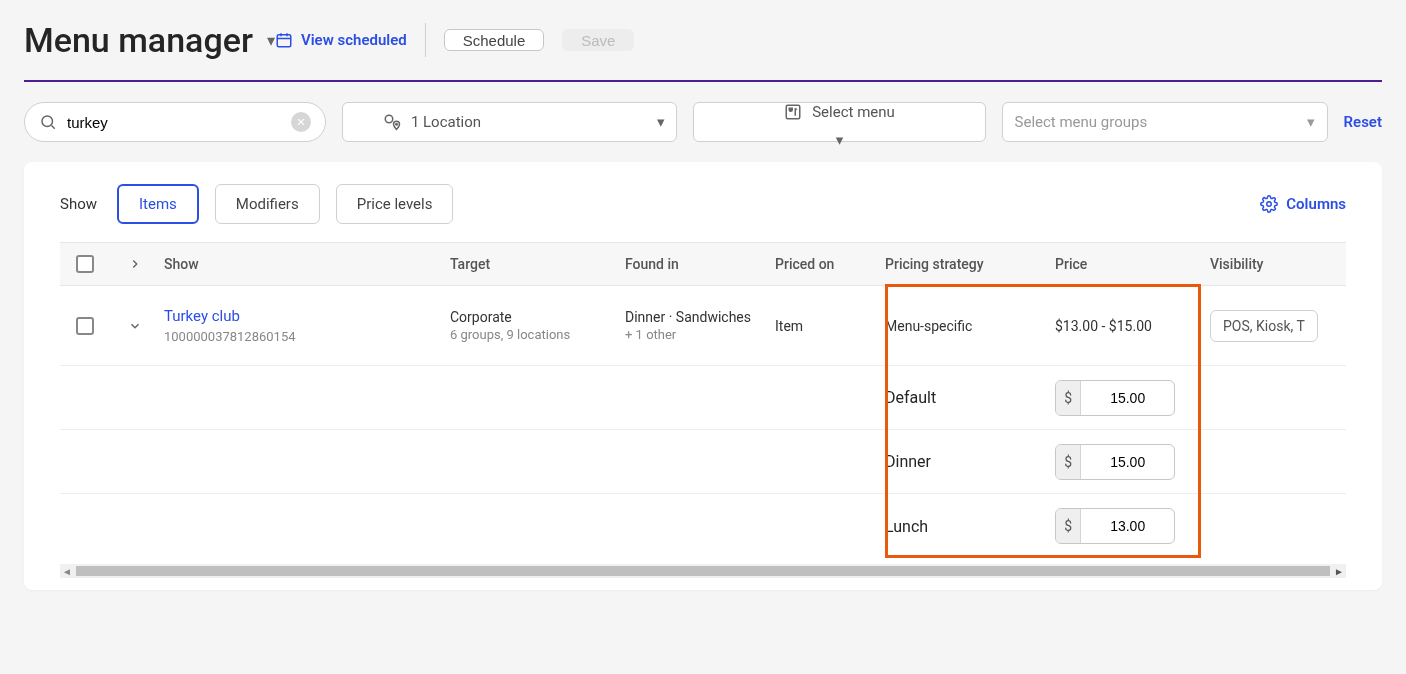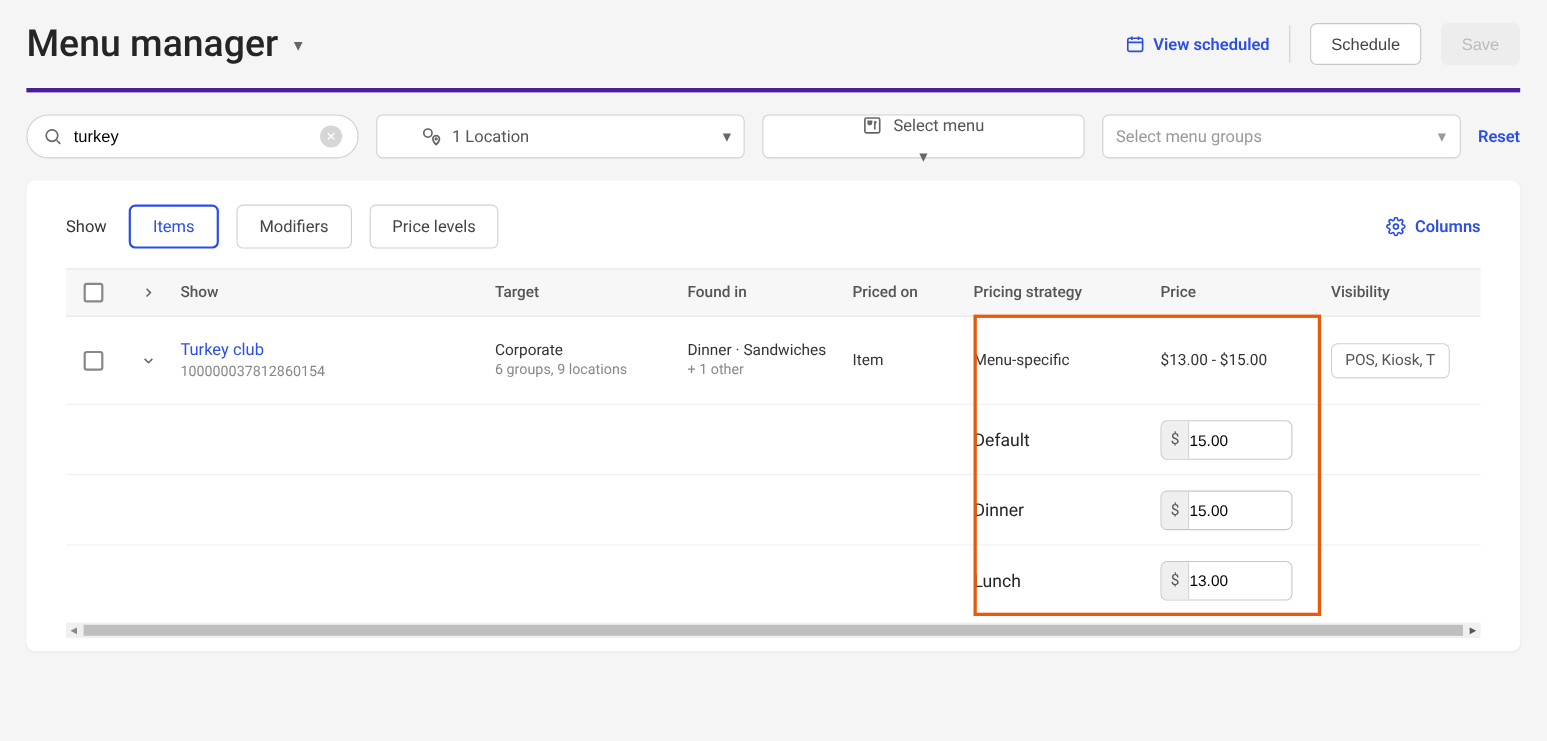--- a/index.html
+++ b/index.html
@@ -8,36 +8,35 @@
     background: #f5f5f5;
     color: #252525;
     width: 1406px;
     height: 674px;
     overflow: hidden;
   }
   .page { padding: 20px 24px; }
   .header {
     display: flex;
     align-items: center;
-    justify-content: space-between;
     padding-bottom: 20px;
-    border-bottom: 4px solid #4c1d95;
+    border-bottom: 2px solid #4c1d95;
     margin-bottom: 20px;
   }
   .title-wrap { display: flex; align-items: center; gap: 14px; }
   .page-title { font-size: 34px; font-weight: 500; color: #252525; }
   .dropdown-caret { font-size: 16px; color: #666; cursor: pointer; }
   .header-actions { display: flex; align-items: center; gap: 18px; }
   .view-scheduled {
     display: flex; align-items: center; gap: 8px;
     color: #2b4ee6; font-weight: 600; font-size: 15px; cursor: pointer;
   }
   .divider { width:1px; height:34px; background:#d0d0d0; }
   .btn {
-    height: 38px; padding: 0 18px; border-radius: 6px; font-size: 15px;
+    height: 22px; padding: 0 18px; border-radius: 6px; font-size: 15px;
     font-weight: 500; cursor: pointer; border: 1px solid transparent;
     display: inline-flex; align-items: center; justify-content: center;
   }
   .btn-outline { background:#fff; border-color:#c7c7c7; color:#444; }
   .btn-disabled { background:#ededed; color:#bbb; cursor: not-allowed; }
   .filters { display:flex; align-items:center; gap:16px; margin-bottom: 20px; }
   .input-pill {
     height:40px; background:#fff; border:1px solid #d0d0d0; border-radius:20px;
     display:flex; align-items:center; padding:0 14px; gap:10px;
   }
@@ -114,21 +113,21 @@
   .price-input {
     display:flex; align-items:center; height:36px; width:120px;
     border:1px solid #c7c7c7; border-radius:6px; overflow:hidden; background:#fff;
   }
   .price-prefix {
     width:32px; height:100%; background:#efefef; border-right:1px solid #d5d5d5;
     display:flex; align-items:center; justify-content:center; font-size:14px; color:#555;
   }
   .price-input input {
     border:none; outline:none; width:100%; padding:0 0;
-    font-size:14px; text-align:left; background:transparent;
+    font-size:14px; text-align:center; background:transparent;
   }
   .vis-chip {
     display:inline-flex; align-items:center; height:32px; padding:0 12px;
     border:1px solid #d0d0d0; border-radius:6px; font-size:14px; color:#555;
     white-space:nowrap;
     text-align:center;
   }
   .checkbox {
     width:18px; height:18px; border:2px solid #888; border-radius:3px;
     background:#fff; cursor:pointer;

